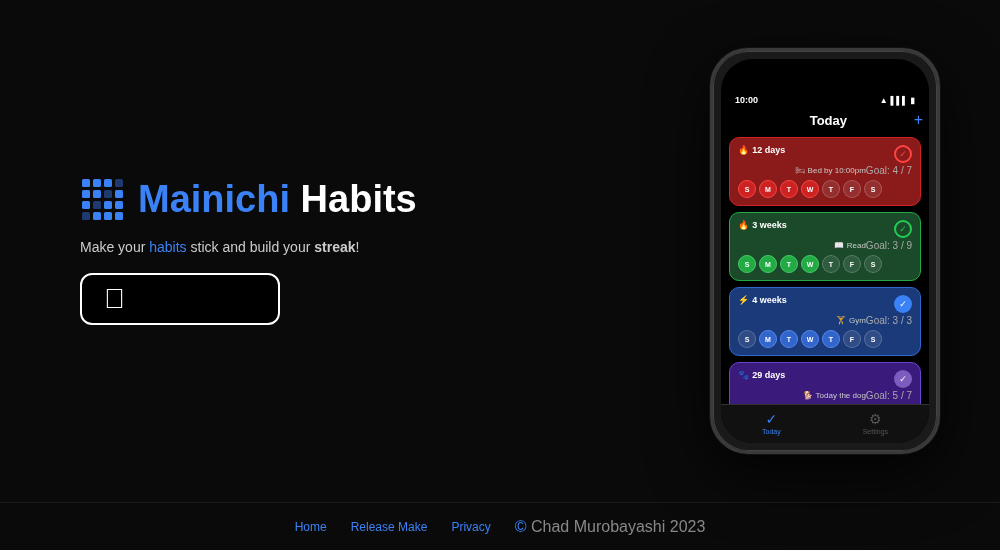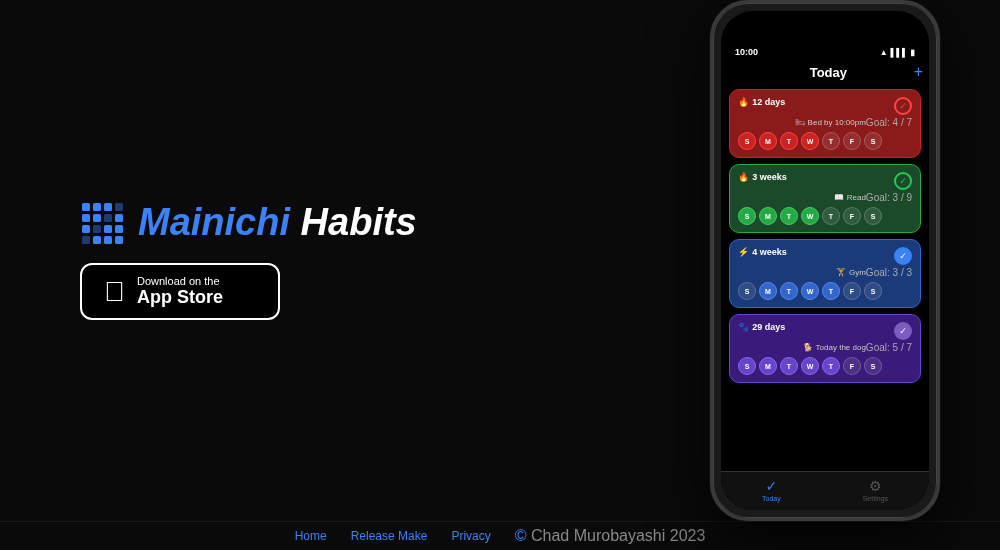--- a/index.html
+++ b/index.html
@@ -35,21 +35,20 @@
     }
 
     .brand-icon {
       width: 44px;
       height: 44px;
     }
 
     .brand-title {
       font-size: 38px;
       font-weight: 700;
-      font-style: italic;
     }
 
     .brand-mainichi {
       color: #3b82f6;
     }
 
     .brand-habits {
       color: #ffffff;
     }
 
@@ -97,21 +96,21 @@
       font-size: 18px;
       color: #ffffff;
       font-weight: 600;
       line-height: 1.2;
     }
 
     
     .phone-container {
       position: relative;
       width: 230px;
-      height: 521px;
+      height: 406px;
     }
 
     .phone-shell {
       position: absolute;
       inset: 0;
       background: #1a1a1a;
       border-radius: 38px;
       border: 3px solid #3a3a3a;
       box-shadow: 0 0 0 1px #111, inset 0 0 0 1px #444, 0 20px 60px rgba(0,0,0,0.8);
       overflow: hidden;
@@ -353,27 +352,26 @@
         <rect x="2" y="35" width="8" height="8" rx="1.5" fill="#1e3a6e"></rect>
         <rect x="13" y="35" width="8" height="8" rx="1.5" fill="#3b82f6"></rect>
         <rect x="24" y="35" width="8" height="8" rx="1.5" fill="#3b82f6"></rect>
         <rect x="35" y="35" width="8" height="8" rx="1.5" fill="#3b82f6"></rect>
       </svg>
       <h1 class="brand-title">
         <span class="brand-mainichi">Mainichi</span><span class="brand-habits"> Habits</span>
       </h1>
     </div>
 
+    <p class="tagline">
+      <span>Make your </span><span class="highlight">habits</span><span> stick and build your </span><strong>streak</strong><span>!</span>
+    </p>
 
     <a class="appstore-btn" href="#">
       <span class="apple-icon"></span>
-      <div class="appstore-text">
-        <span class="appstore-small">Download on the</span>
-        <span class="appstore-big">App Store</span>
-      </div>
     </a>
   </div>
 
   <div class="phone-container">
     <div class="phone-shell">
       <div class="phone-screen">
 
         <div class="dynamic-island"></div>
 
         <div class="status-bar">

